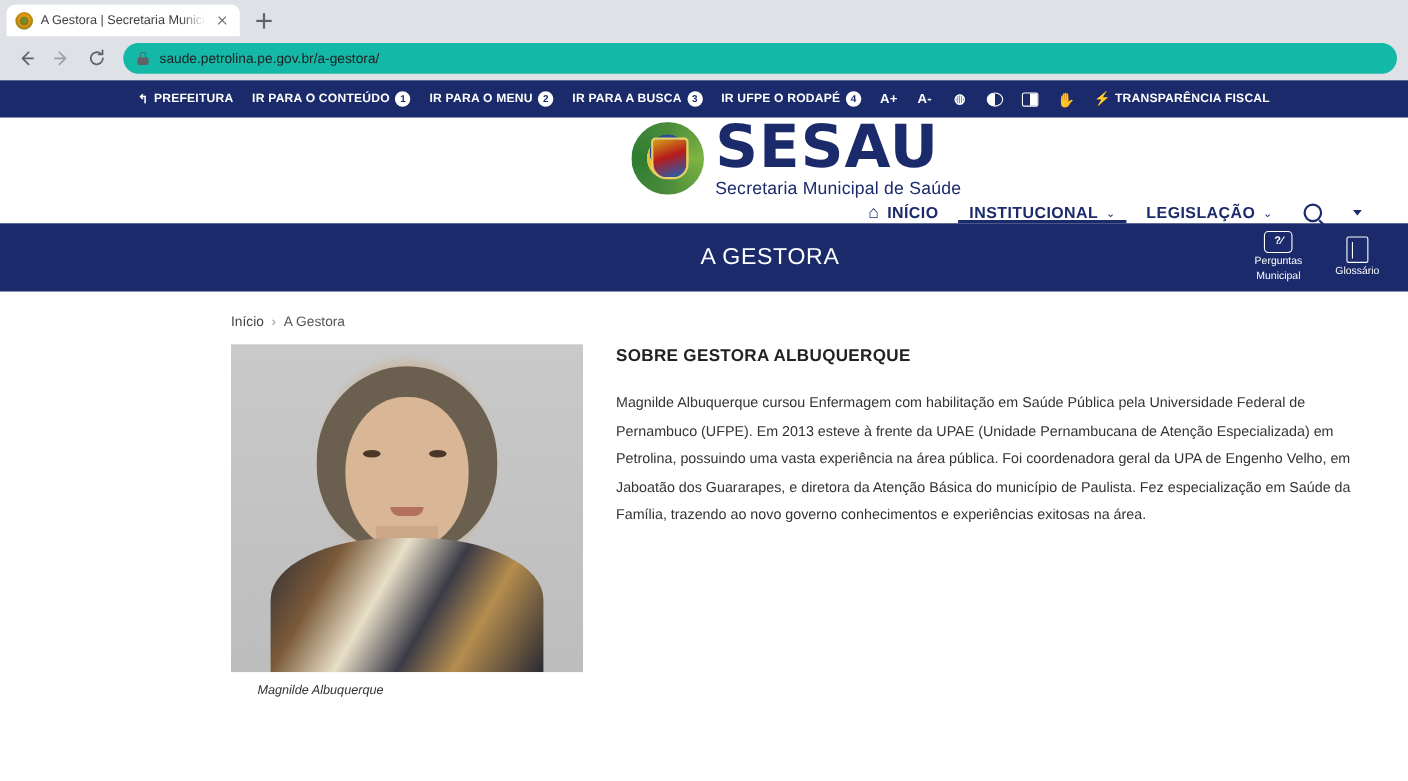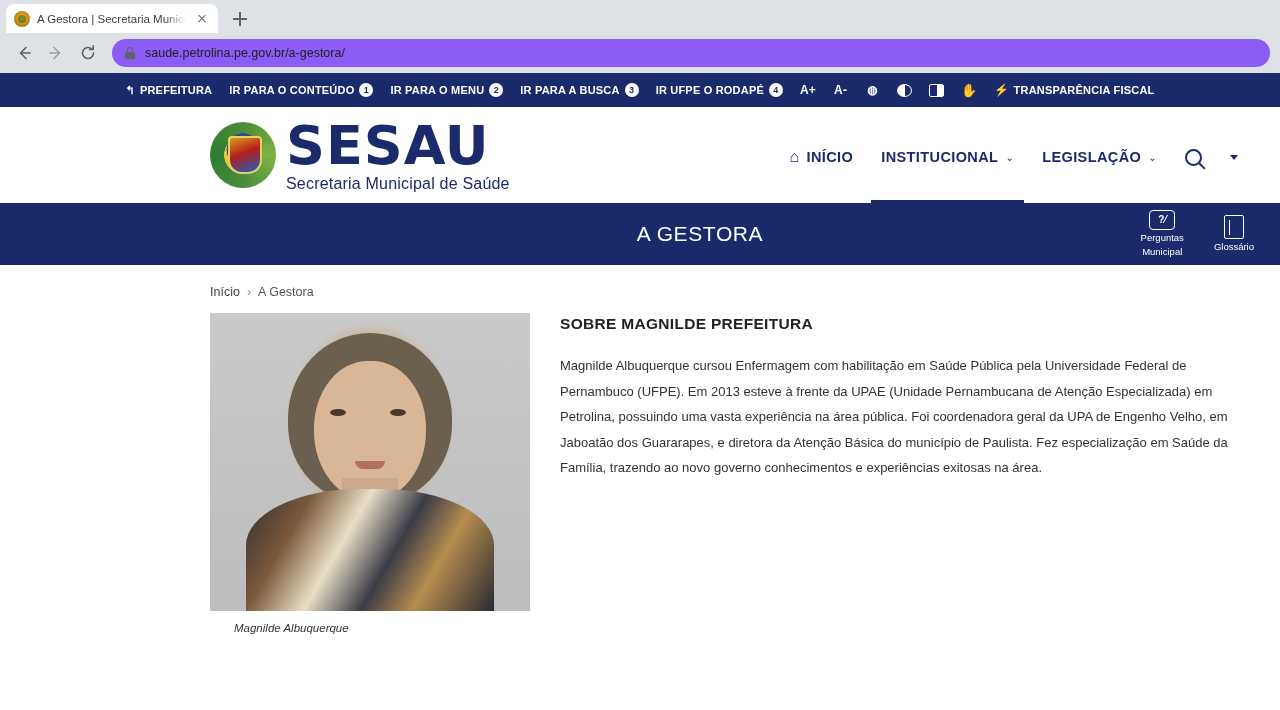--- a/index.html
+++ b/index.html
@@ -56,21 +56,21 @@
     height: 40px; background: #dee1e6; display: flex; align-items: center;
     padding: 0 10px; gap: 4px;
   }
   .nav-btn {
     width: 28px; height: 28px; display: flex; align-items: center;
     justify-content: center; color: #5f6368; font-size: 16px;
     border-radius: 50%;
   }
   .nav-btn svg { display: block; }
   .omnibox {
-    flex: 1 1 auto; height: 28px; background: #8b5cf6; border-radius: 14px;
+    flex: 1 1 auto; height: 28px; background: #14b8a6; border-radius: 14px;
     display: flex; align-items: center; padding: 0 12px; gap: 9px;
     margin-left: 6px; font-size: 12.5px; color: #202124;
   }
   .lock-icon { width: 12px; height: 14px; position: relative; flex: 0 0 12px; }
   .lock-icon .shackle {
     position: absolute; left: 3px; top: 1px; width: 6px; height: 6px;
     border: 1.4px solid #5f6368; border-bottom: none;
     border-radius: 3px 3px 0 0;
   }
   .lock-icon .body {
@@ -105,21 +105,21 @@
     border-radius: 2px;
     background: linear-gradient(90deg, transparent 50%, #ffffff 50%);
   }
   .acc-ico.libras { font-size: 13px; }
   .transp { color: #ffffff; display: flex; align-items: center; gap: 4px; }
   .transp .bolt { color: #f3d34a; font-size: 12px; }
 
   
   .site-header {
     height: 96px; background: #ffffff; display: flex; align-items: center;
-    padding: 0 42px 0 210px; position: relative;
+    padding: 0 42px 0 210px; position: relative; flex-direction: column;
   }
   .logo-wrap { display: flex; align-items: center; gap: 10px; }
   .brasao {
     width: 66px; height: 66px; border-radius: 50%;
     background:
       radial-gradient(circle at 50% 42%, #2b4a9b 0%, #2b4a9b 32%, transparent 33%),
       radial-gradient(circle at 50% 50%, #e8c33a 0%, #e8c33a 40%, transparent 41%),
       conic-gradient(from 0deg, #4b8b3b, #7cb342, #4b8b3b, #2e7d32, #4b8b3b);
       position: relative;
   }
@@ -400,18 +400,18 @@
         <span class="eye-l"></span>
         <span class="eye-r"></span>
         <span class="mouth"></span>
         <span class="neck"></span>
         <span class="body"></span>
       </div>
       <div class="photo-caption">Magnilde Albuquerque</div>
     </div>
 
     <div class="col-text">
-      <h2>SOBRE MAGNILDE PREFEITURA</h2>
+      <h2>SOBRE GESTORA ALBUQUERQUE</h2>
       <p>Magnilde Albuquerque cursou Enfermagem com habilitação em Saúde Pública pela Universidade Federal de Pernambuco (UFPE). Em 2013 esteve à frente da UPAE (Unidade Pernambucana de Atenção Especializada) em Petrolina, possuindo uma vasta experiência na área pública. Foi coordenadora geral da UPA de Engenho Velho, em Jaboatão dos Guararapes, e diretora da Atenção Básica do município de Paulista. Fez especialização em Saúde da Família, trazendo ao novo governo conhecimentos e experiências exitosas na área.</p>
     </div>
 
   </div>
 </div>
 
 </body></html>

